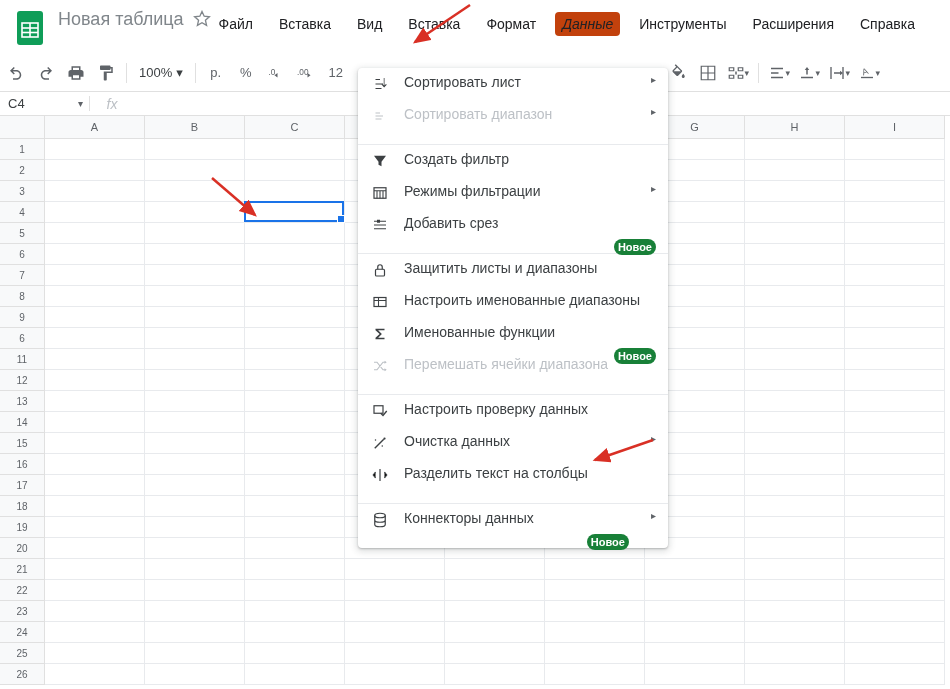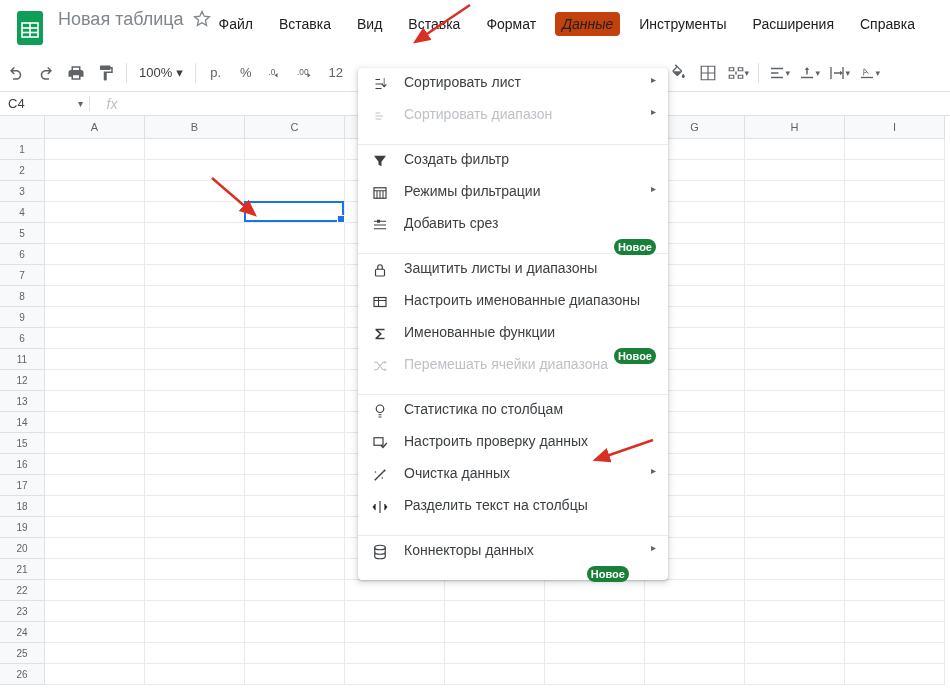--- a/index.html
+++ b/index.html
@@ -610,29 +610,20 @@
           <path fill="none" stroke="currentColor" stroke-width="1.6" d="M4 7h4l8 10h4M4 17h4l8-10h4"></path>
           <path fill="currentColor" d="M18 5l3 2-3 2zM18 15l3 2-3 2z"></path>
         </svg>
       </span>
     <span class="menu-label">Перемешать ячейки диапазона</span>
   </div>
   <div class="menu-sep"></div>
   <div class="menu-item">
     <span class="menu-icon">
         <svg class="ico" viewBox="0 0 24 24">
-          <circle cx="12" cy="9" r="5" fill="none" stroke="currentColor" stroke-width="1.6"></circle>
-          <path stroke="currentColor" stroke-width="1.6" d="M10 17h4M10 20h4"></path>
-        </svg>
-      </span>
-    <span class="menu-label">Статистика по столбцам</span>
-  </div>
-  <div class="menu-item">
-    <span class="menu-icon">
-        <svg class="ico" viewBox="0 0 24 24">
           <rect x="4" y="5" width="12" height="10" fill="none" stroke="currentColor" stroke-width="1.6"></rect>
           <path fill="none" stroke="currentColor" stroke-width="1.8" d="M13 15l3 3 5-6"></path>
         </svg>
       </span>
     <span class="menu-label">Настроить проверку данных</span>
   </div>
   <div class="menu-item">
     <span class="menu-icon">
         <svg class="ico" viewBox="0 0 24 24">
           <path stroke="currentColor" stroke-width="1.8" d="M5 19L17 7"></path>

